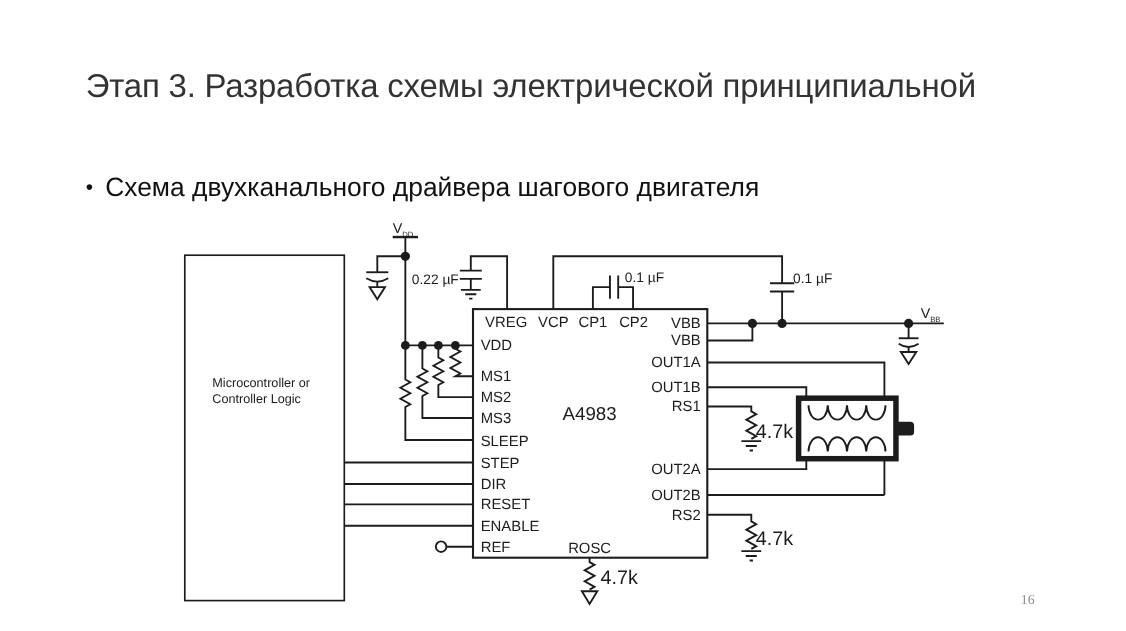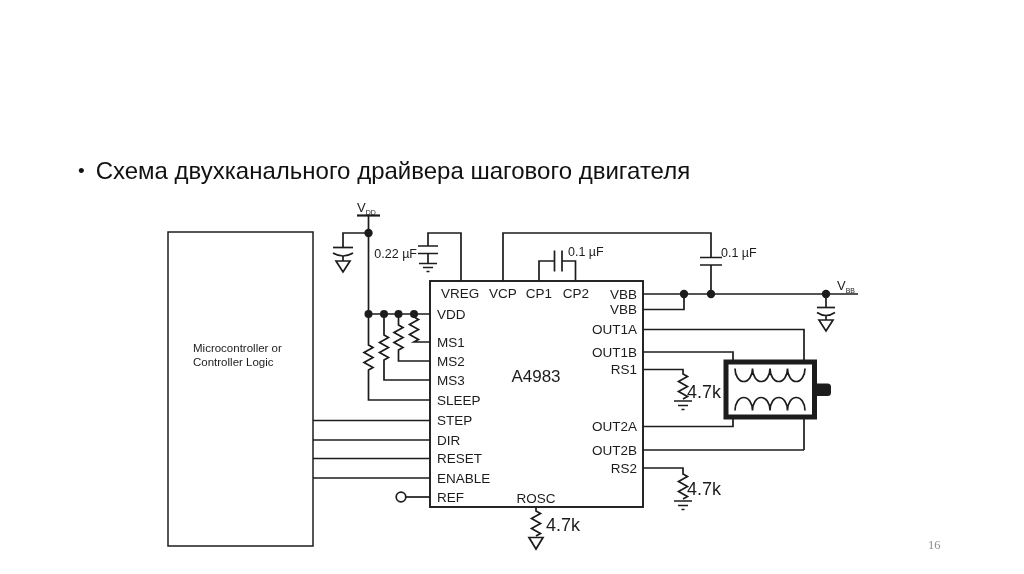--- a/index.html
+++ b/index.html
@@ -30,20 +30,21 @@
   .open{fill:#ffffff;stroke:#1c1c1c;stroke-width:1.7;}
   .pin{font-size:13.5px;}
   .val{font-size:12.5px;}
   .res-val{font-size:18px;}
 </style>
 </head>
 <body>
 
 <div class="slide">
 
+  <div class="slide-title">Этап 3. Разработка схемы электрической принципиальной</div>
 
   <div class="bullet-row">
     <span class="bullet-marker">•</span>
     <span class="bullet-text">Схема двухканального драйвера шагового двигателя</span>
   </div>
 
   <svg width="1024" height="574" viewBox="0 0 1024 574">
 
     <g>
 

